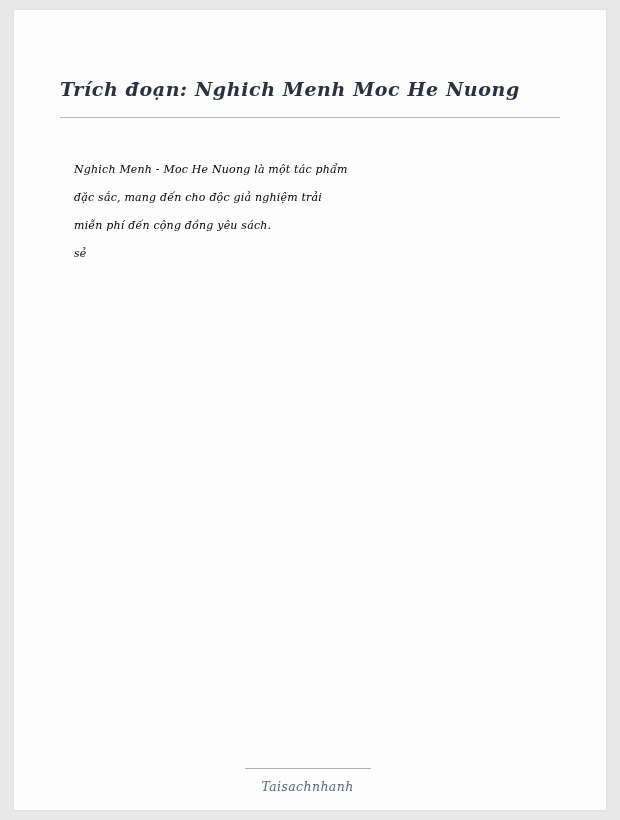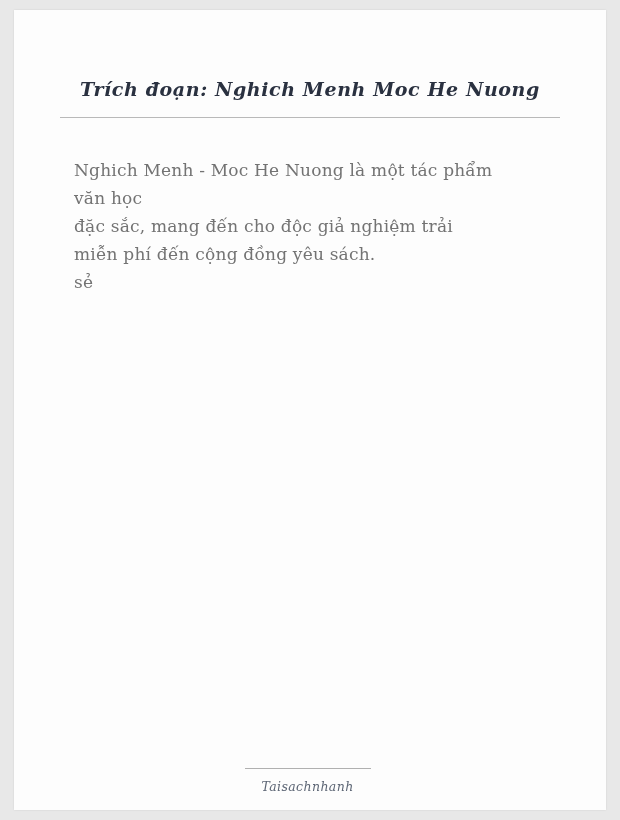--- a/index.html
+++ b/index.html
@@ -23,21 +23,20 @@
     box-shadow: 0 0 2px rgba(0,0,0,0.10);
   }
   .doc-inner {
     position: relative;
     width: 100%;
     height: 100%;
     box-sizing: border-box;
     padding: 60px 46px 0 46px;
   }
   .doc-title {
-    text-align: center;
     font-family: "DejaVu Serif", "Liberation Serif", serif;
     font-style: italic;
     font-size: 19px;
     font-weight: 600;
     color: #2a3140;
     letter-spacing: 0.6px;
     line-height: 1.2;
     margin: 0 0 16px 0;
     padding-top: 8px;
   }
@@ -45,22 +44,23 @@
     height: 1px;
     background: #b9b9b9;
     margin: 0 0 38px 0;
     width: 100%;
   }
   .body-block {
     padding-left: 14px;
   }
   .body-line {
     font-family: "DejaVu Serif", "Liberation Serif", serif;
-    font-size: 17px;
-    color: #737373;
+    font-style: italic;
+    font-size: 11px;
+    color: #000000;
     line-height: 28px;
     letter-spacing: 0.2px;
     white-space: pre-wrap;
   }
   .footer {
     position: absolute;
     left: 0;
     right: 5px;
     bottom: 16px;
     text-align: center;
@@ -84,21 +84,20 @@
 
 <div class="page-wrap">
   <div class="doc-inner">
 
     <h1 class="doc-title">Trích đoạn: Nghich Menh Moc He Nuong</h1>
 
     <div class="title-rule"></div>
 
     <div class="body-block">
       <div class="body-line">Nghich Menh - Moc He Nuong là một tác phẩm</div>
-      <div class="body-line">văn học</div>
       <div class="body-line">đặc sắc, mang đến cho độc giả nghiệm trải</div>
       <div class="body-line">miễn phí đến cộng đồng yêu sách.</div>
       <div class="body-line">sẻ</div>
     </div>
 
     <div class="footer">
       <div class="footer-rule"></div>
       <div class="footer-text">Taisachnhanh</div>
     </div>
 

